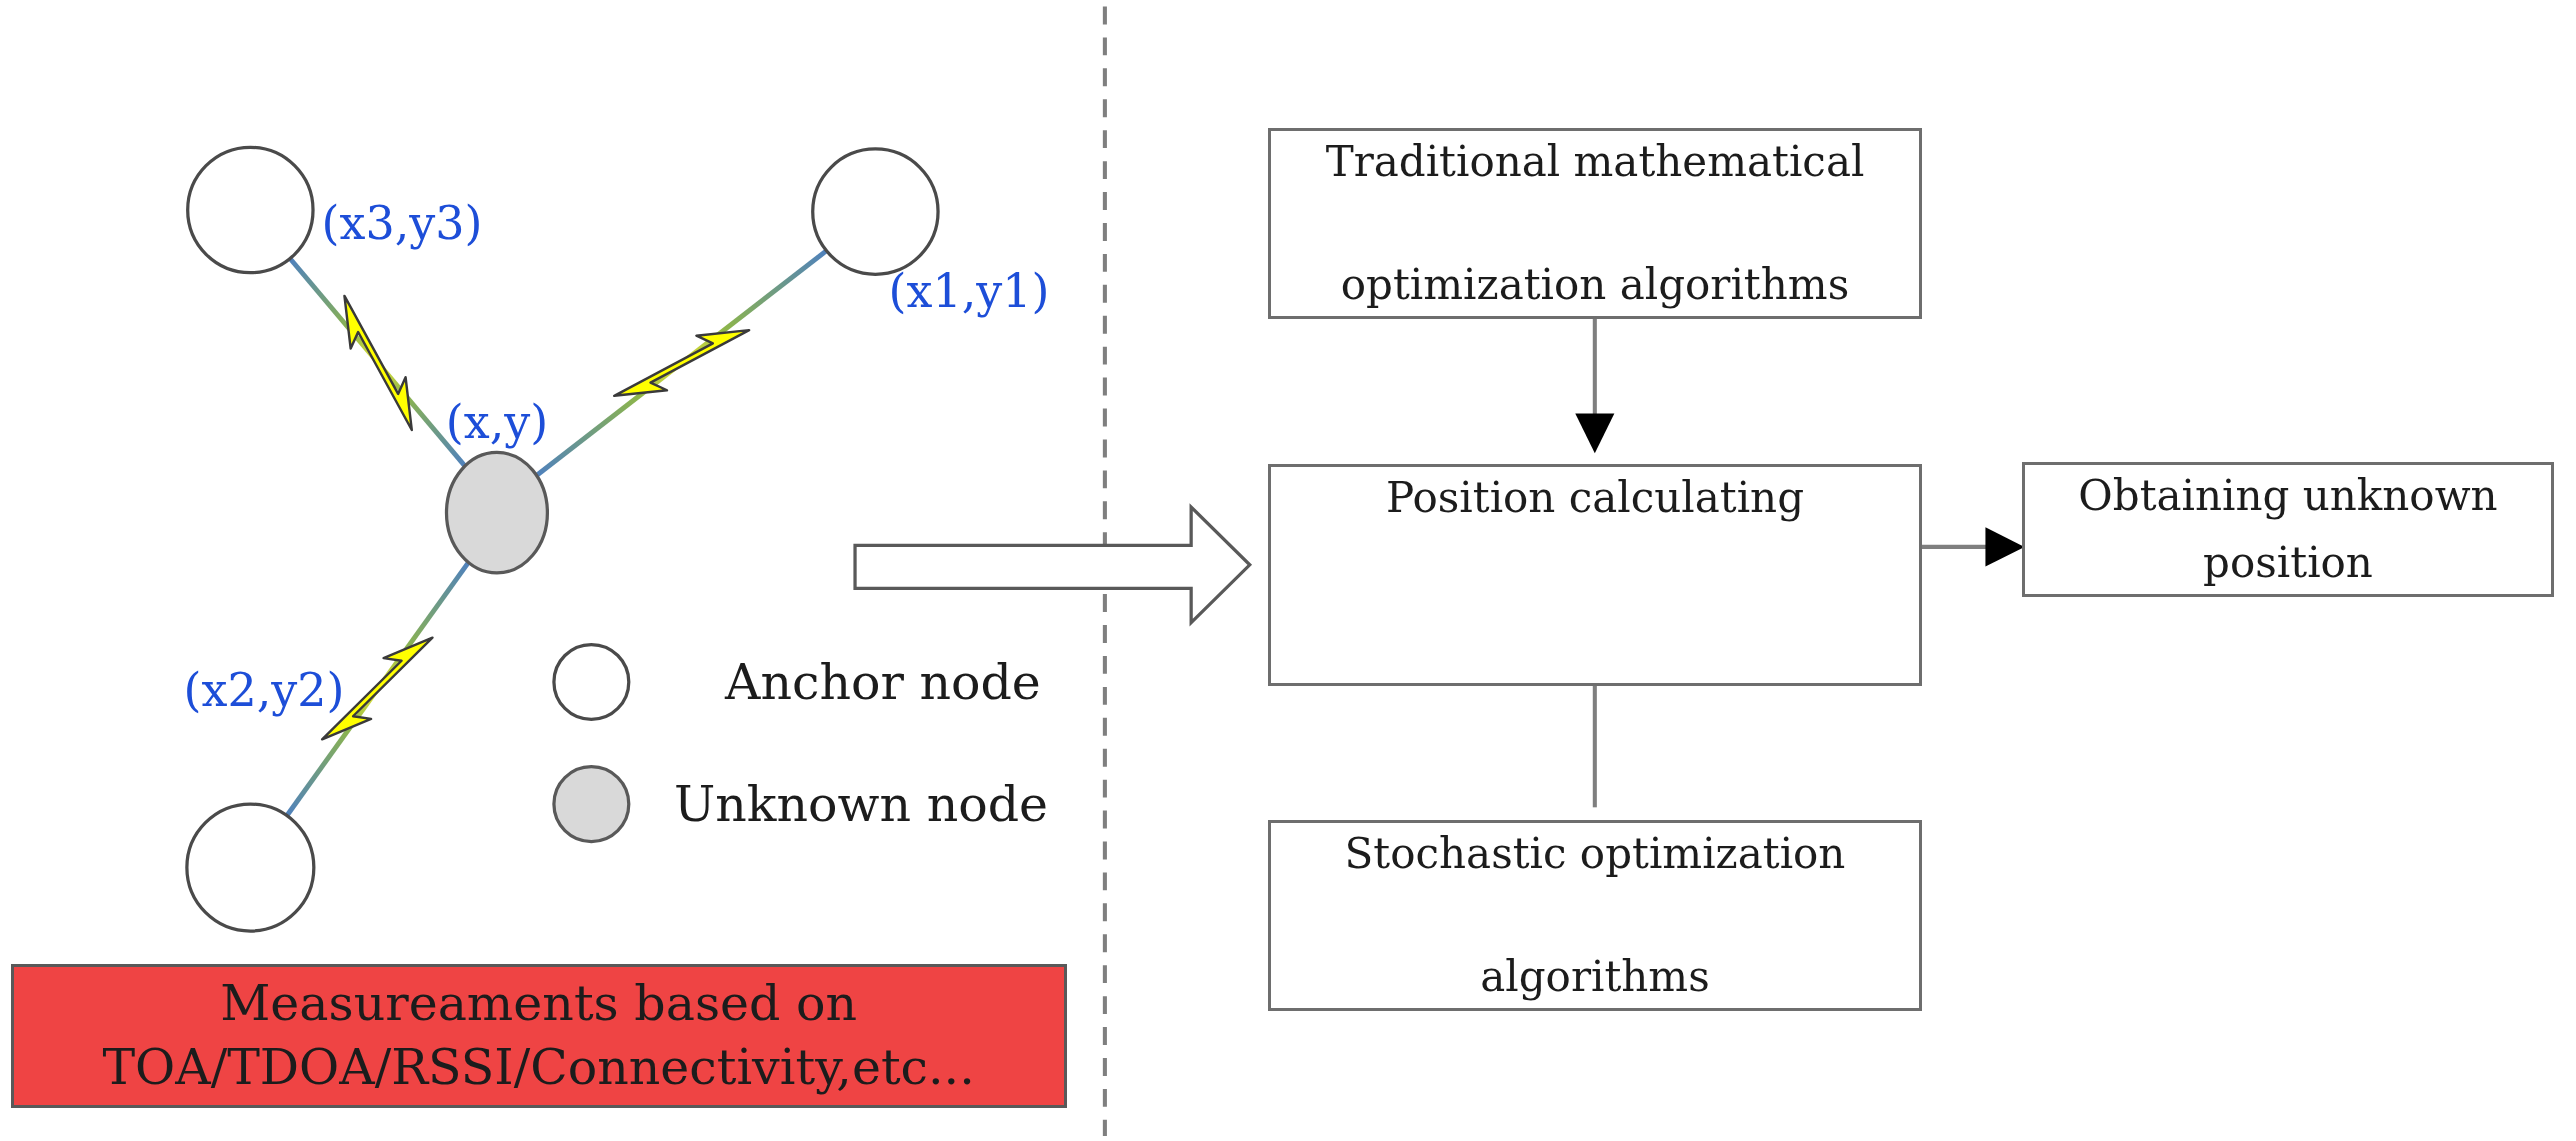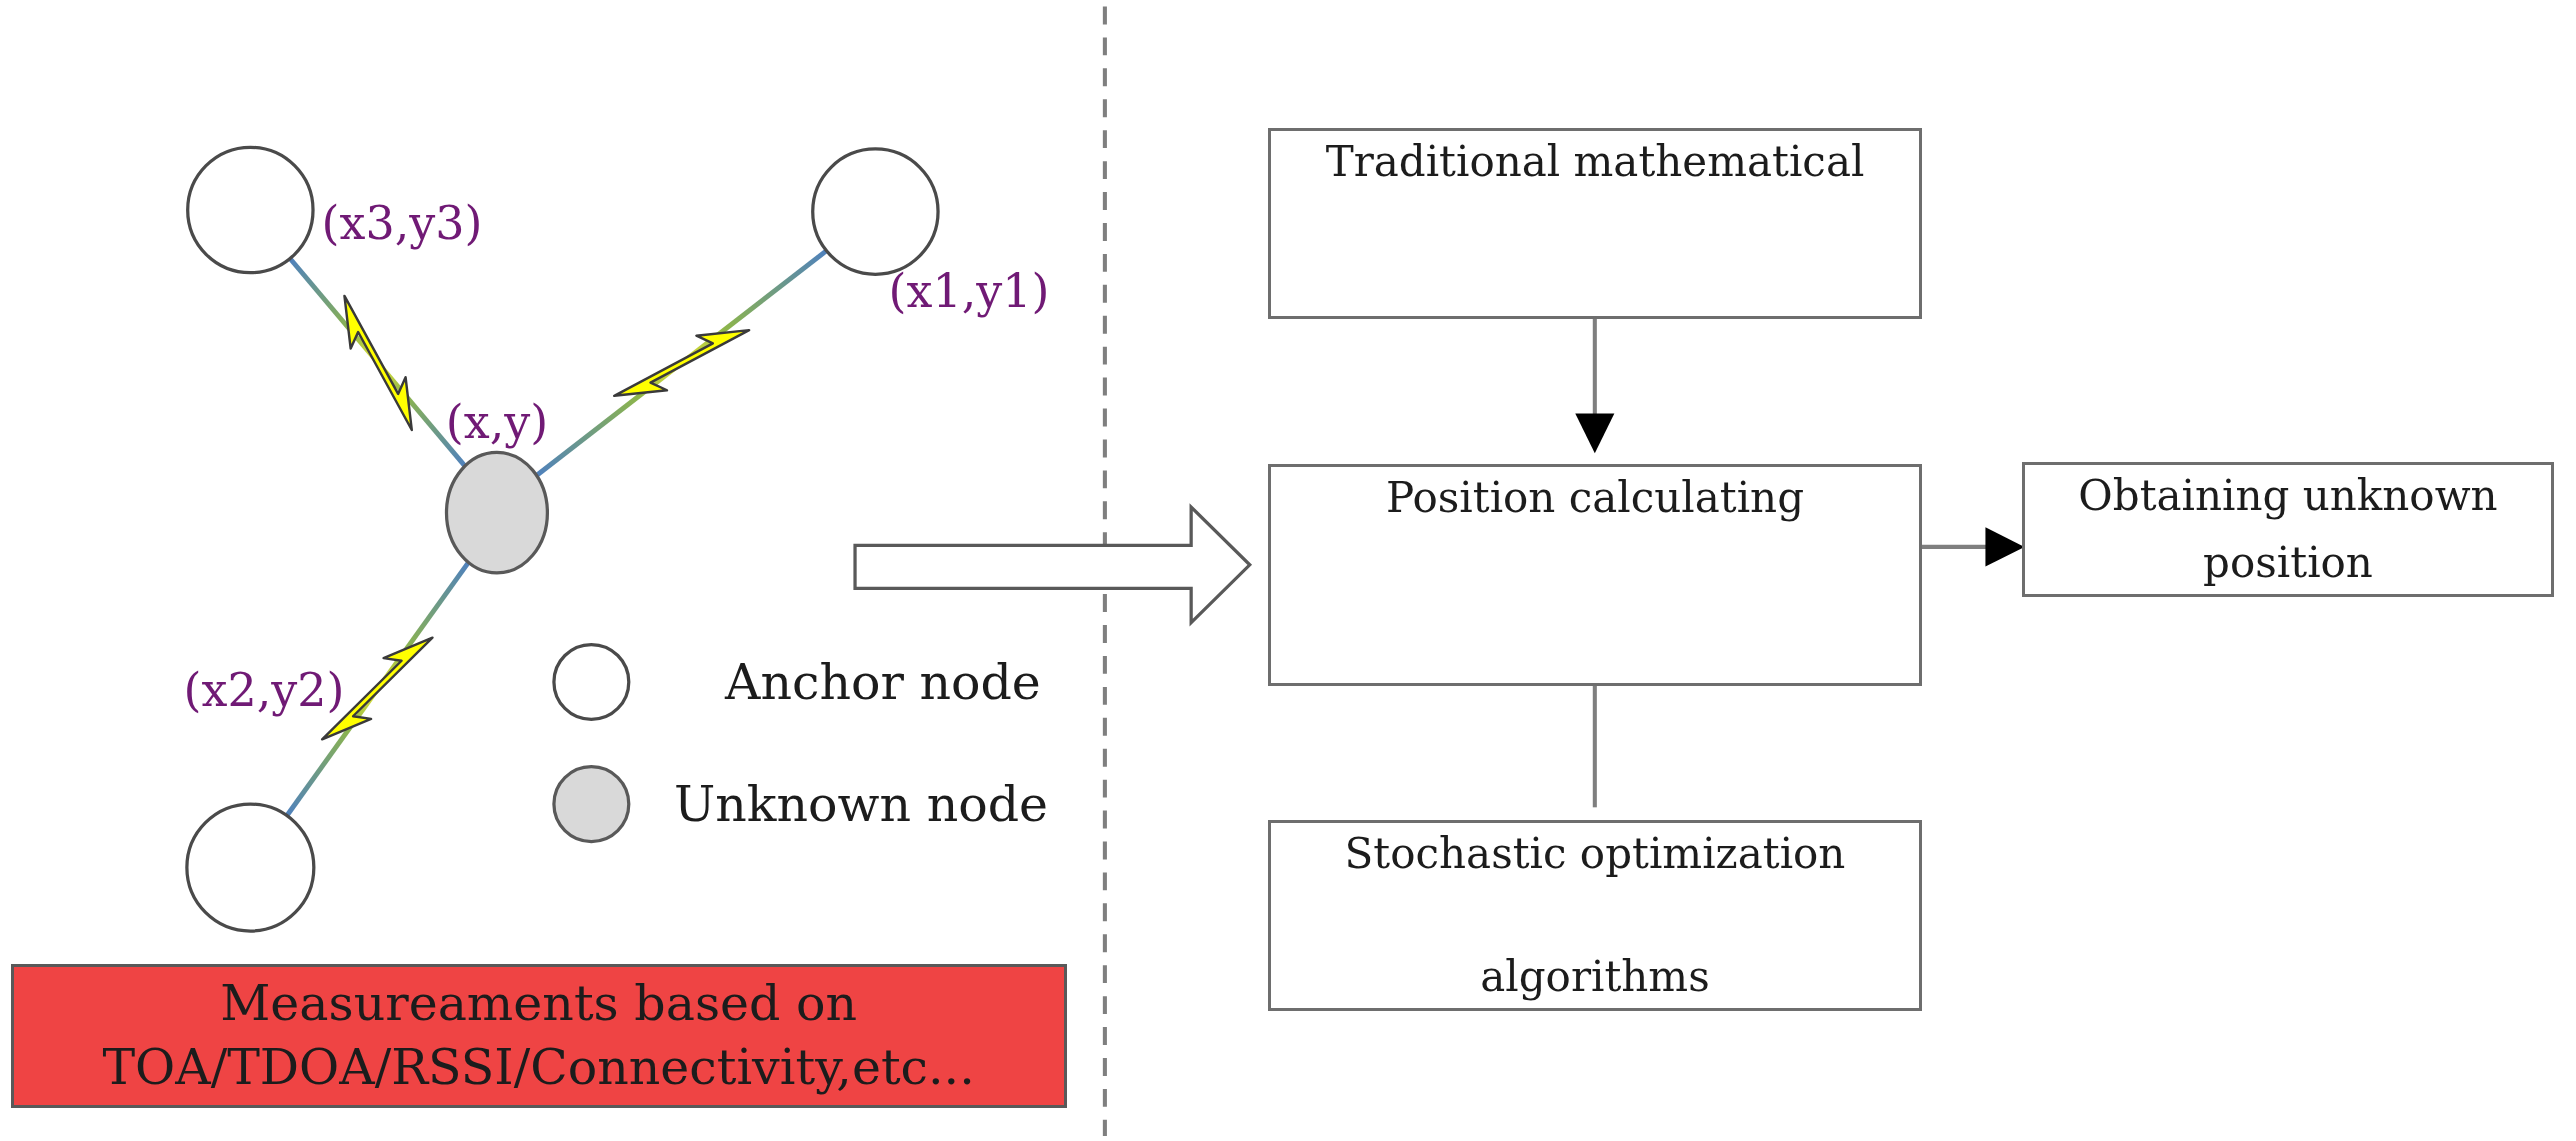--- a/index.html
+++ b/index.html
@@ -10,21 +10,21 @@
     font-family:"DejaVu Serif","Liberation Serif",serif;
     color:#1c1c1c;
     overflow:hidden;
   }
   .layer{position:absolute;left:0;top:0;}
   .lbl{
     position:absolute;
     transform:translate(-50%,-50%);
     white-space:nowrap;
     font-size:46px;
-    color:#701a75;
+    color:#1d4ed8;
   }
   .legend-text{
     position:absolute;
     transform:translateY(-50%);
     white-space:nowrap;
     font-size:49px;
   }
   .fbox{
     position:absolute;
     background:#ffffff;
@@ -123,20 +123,21 @@
   <div class="legend-text" style="left:677px;top:682px;margin-left:48px;">Anchor node</div>
   <div class="legend-text" style="left:674px;top:804px;">Unknown node</div>
 
   <div class="mbox" style="left:10.6px;top:964px;width:1056px;height:144px;">
     <span>Measureaments based on</span>
     <span>TOA/TDOA/RSSI/Connectivity,etc...</span>
   </div>
 
   <div class="fbox" style="left:1268px;top:116px;width:654px;height:191px;">
     <span>Traditional mathematical</span>
+    <span>optimization algorithms</span>
   </div>
 
   <div class="fbox" style="left:1268px;top:452px;width:654px;height:222px;">
     <span>Position calculating</span>
   </div>
 
   <div class="fbox" style="left:1268px;top:808px;width:654px;height:191px;">
     <span>Stochastic optimization</span>
     <span>algorithms</span>
   </div>

